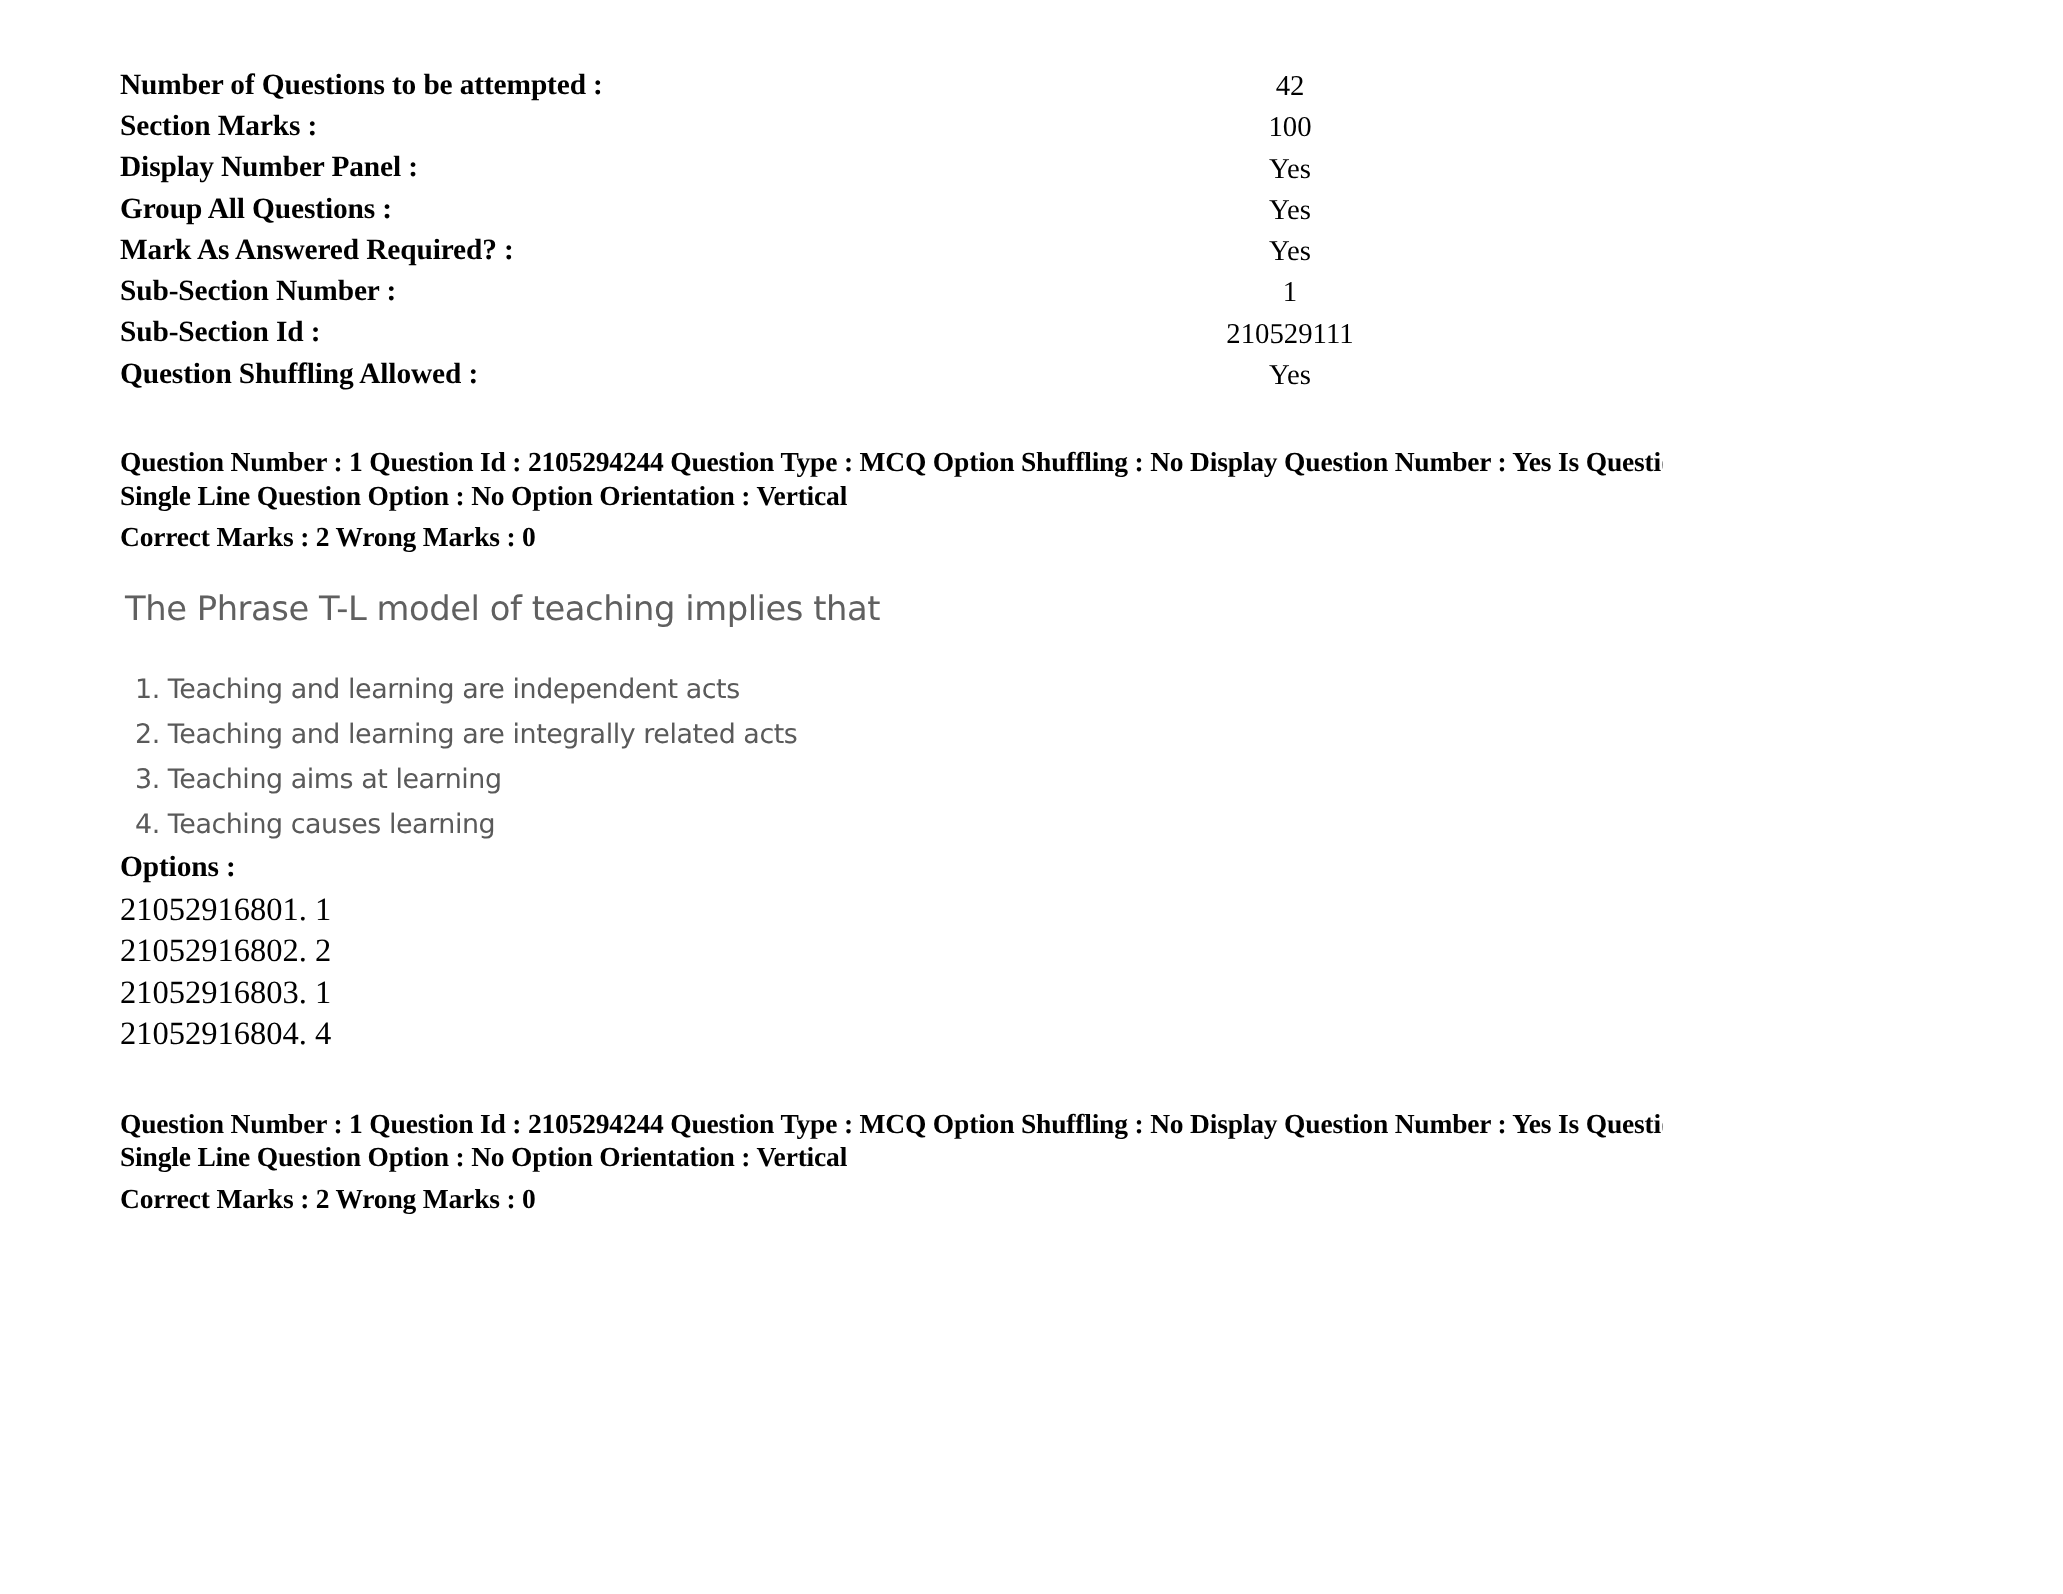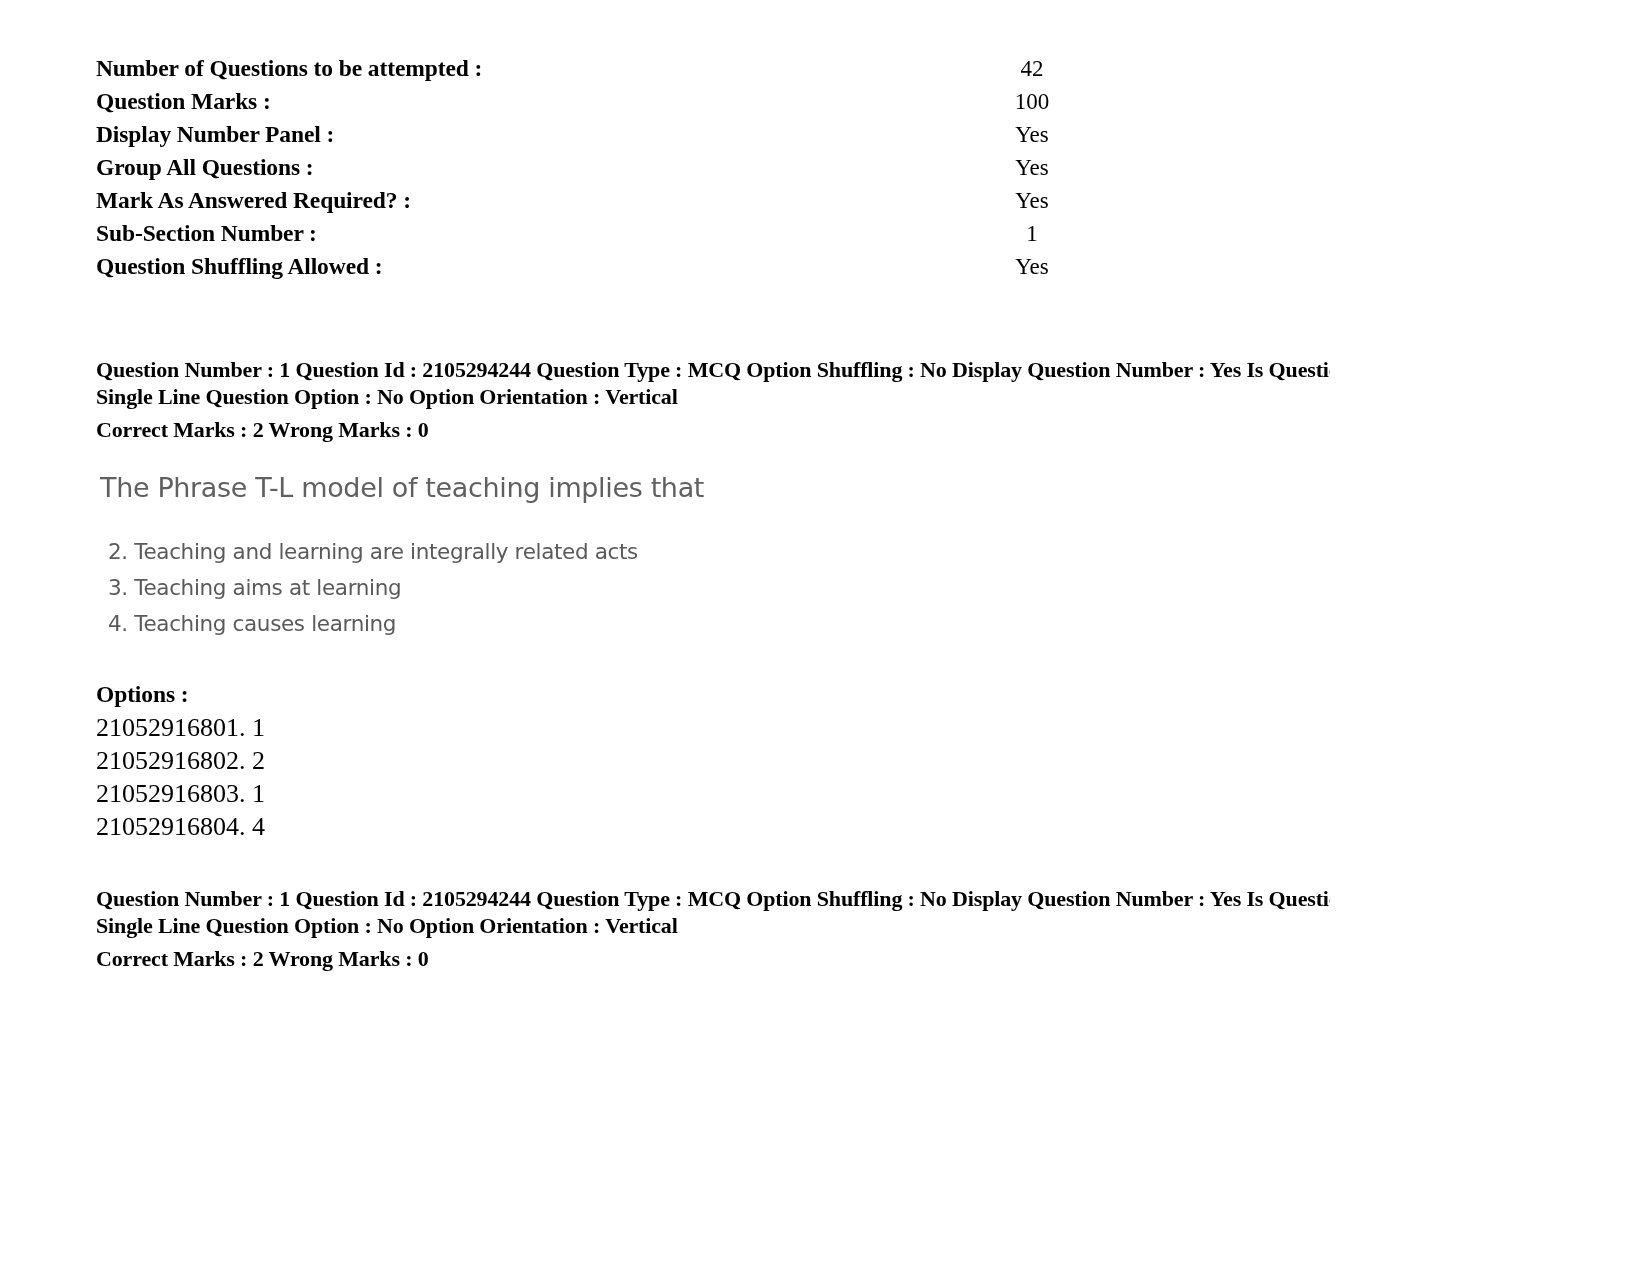--- a/index.html
+++ b/index.html
@@ -125,54 +125,59 @@
 
 <div class="page">
 
   <table class="meta-table">
     <tbody>
       <tr>
         <td class="meta-label">Number of Questions to be attempted :</td>
         <td class="meta-value">42</td>
       </tr>
       <tr>
-        <td class="meta-label">Question Marks :</td>
+        <td class="meta-label">Section Marks :</td>
         <td class="meta-value">100</td>
       </tr>
       <tr>
         <td class="meta-label">Display Number Panel :</td>
         <td class="meta-value">Yes</td>
       </tr>
       <tr>
         <td class="meta-label">Group All Questions :</td>
         <td class="meta-value">Yes</td>
       </tr>
       <tr>
         <td class="meta-label">Mark As Answered Required? :</td>
         <td class="meta-value">Yes</td>
       </tr>
       <tr>
         <td class="meta-label">Sub-Section Number :</td>
         <td class="meta-value">1</td>
       </tr>
       <tr>
+        <td class="meta-label">Sub-Section Id :</td>
+        <td class="meta-value">210529111</td>
+      </tr>
+      <tr>
         <td class="meta-label">Question Shuffling Allowed :</td>
         <td class="meta-value">Yes</td>
       </tr>
     </tbody>
   </table>
 
   <div class="qmeta" id="qmeta-top">
     <div class="line1">Question Number : 1 Question Id : 2105294244 Question Type : MCQ Option Shuffling : No Display Question Number : Yes Is Question Mandatory : No Single Line Question Option : No Option Orientation : Vertical</div>
     <div class="marks">Correct Marks : 2 Wrong Marks : 0</div>
   </div>
 
   <div class="qimage">
     <p class="stem">The Phrase T-L model of teaching implies that</p>
     <ul class="choices">
+      <li>1. Teaching and learning are independent acts</li>
       <li>2. Teaching and learning are integrally related acts</li>
       <li>3. Teaching aims at learning</li>
       <li>4. Teaching causes learning</li>
     </ul>
   </div>
 
   <div class="options-block">
     <div class="options-label">Options :</div>
     <ul class="options-list">
       <li>21052916801. 1</li>

